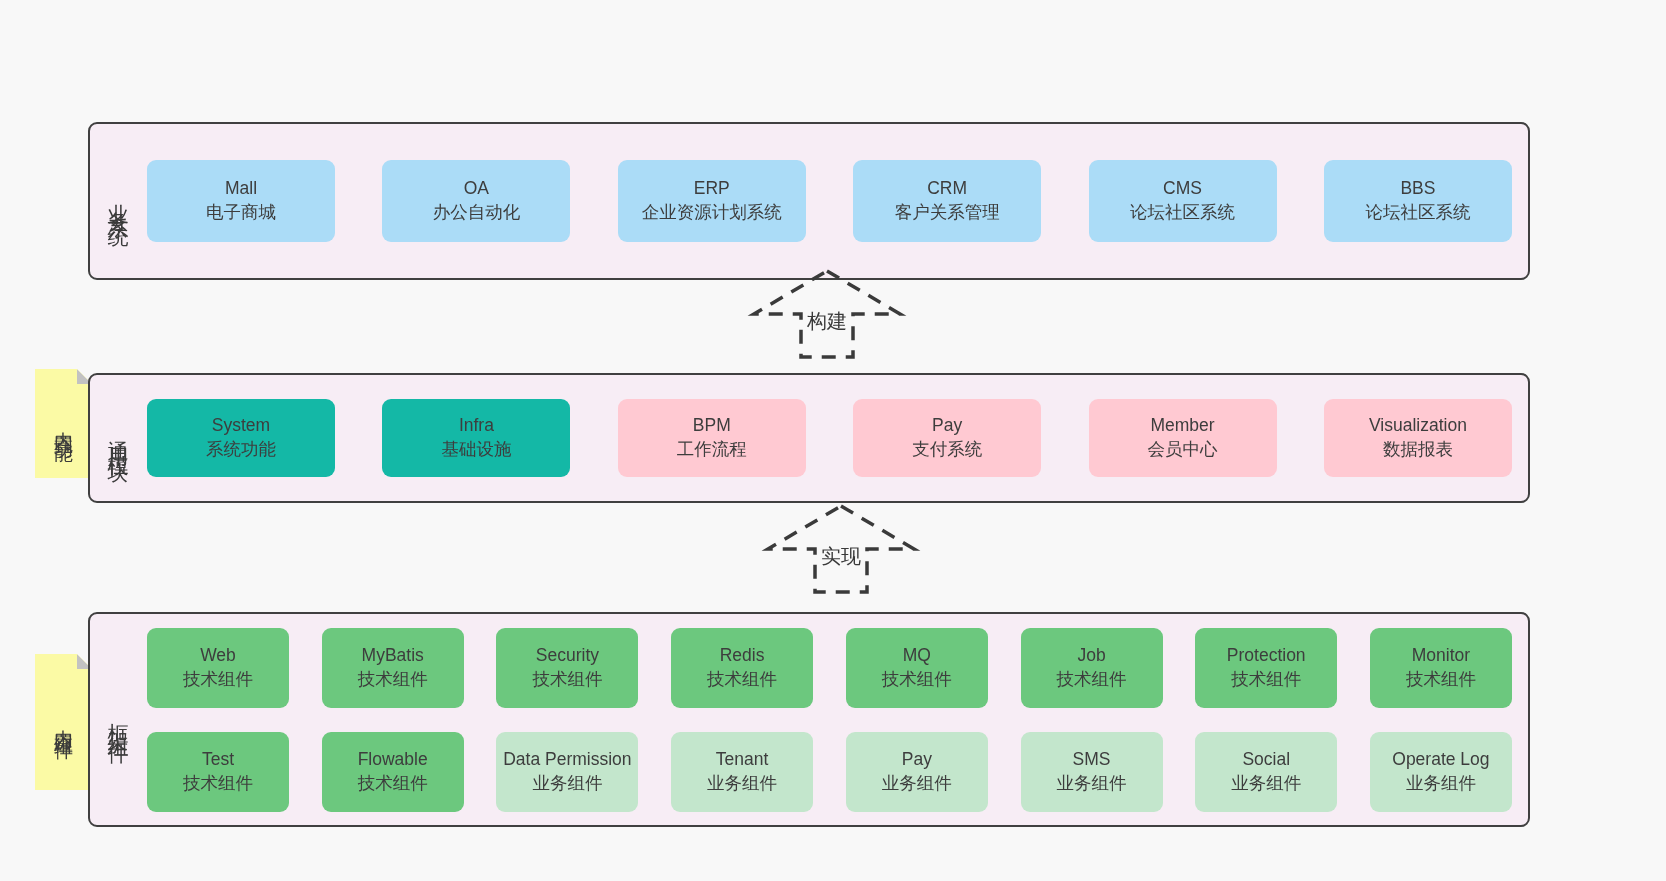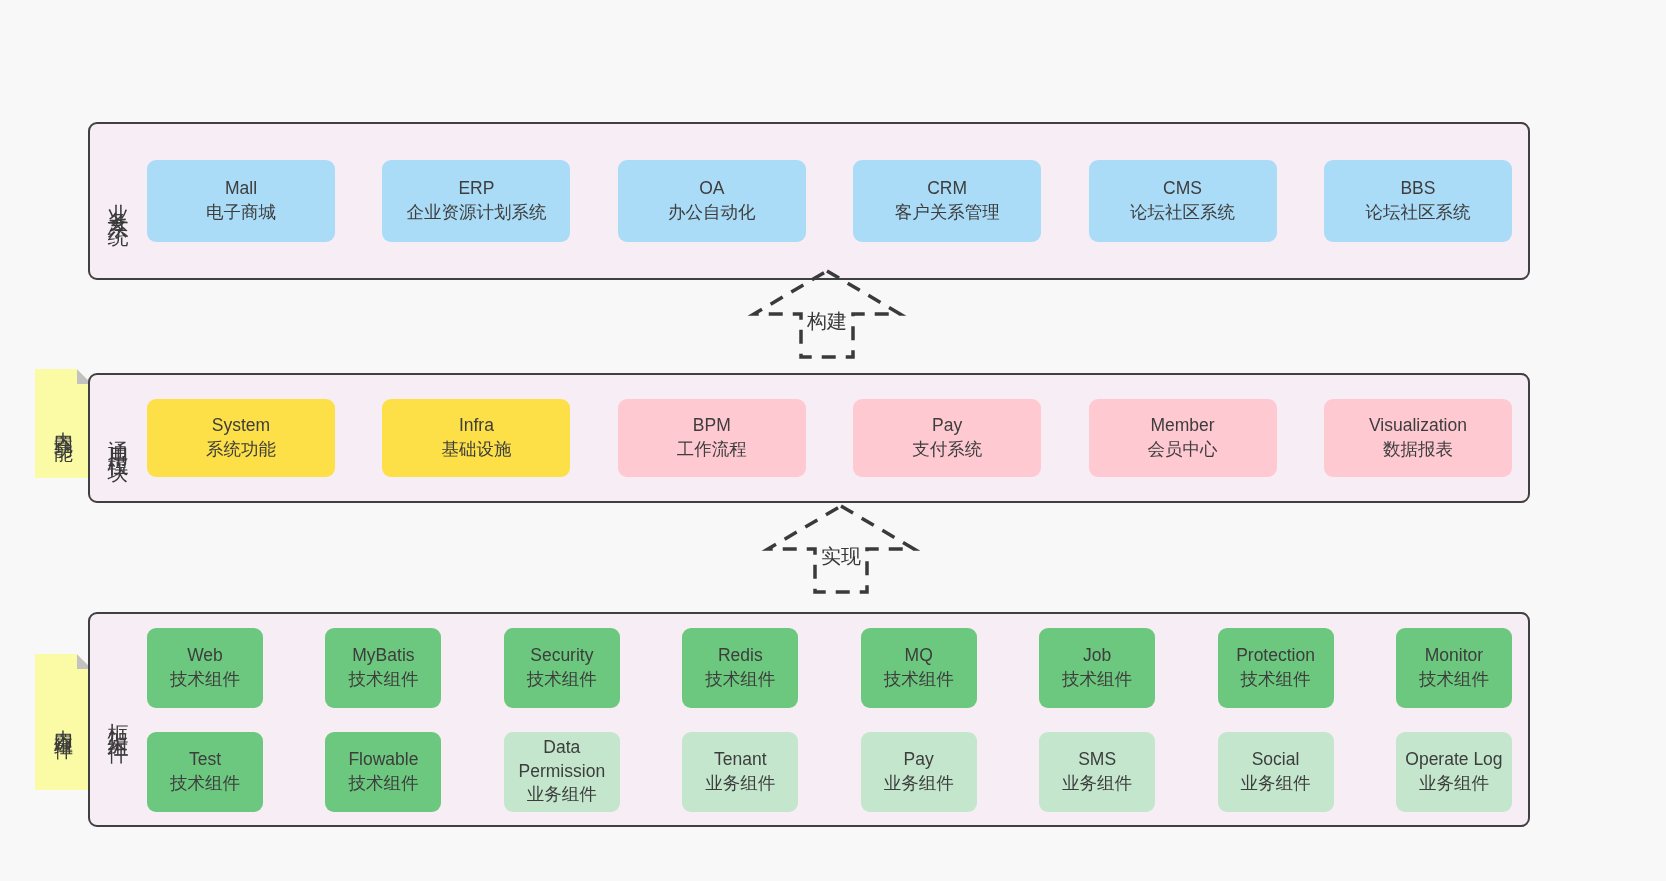--- a/index.html
+++ b/index.html
@@ -21,24 +21,24 @@
 
   .content { position:absolute; left:57px; right:16px; top:0; bottom:0;
              display:flex; flex-direction:column; justify-content:center; gap:24px; }
   .brow { display:flex; justify-content:space-between; }
 
   .box { border-radius:9px; display:flex; flex-direction:column; align-items:center;
          justify-content:center; text-align:center; color:#3d3d3d;
          font-size:17.5px; line-height:1.36; padding:0 6px; }
   #band1 .box { width:188px; height:82px; }
   #band2 .box { width:188px; height:78px; }
-  #band3 .box { width:116px; height:80px; }
+  #band3 .box { width:142px; height:80px; }
 
   .c-blue   { background:#abdcf7; }
-  .c-red    { background:#fde047; }
+  .c-red    { background:#14b8a6; }
   .c-pink   { background:#ffc9d2; }
   .c-green  { background:#6cc87e; }
   .c-lgreen { background:#c3e6cc; }
 
   
   .note { position:absolute; left:35px; width:57px; background:#fbfaa5; z-index:0;
           clip-path: polygon(0 0, calc(100% - 15px) 0, 100% 15px, 100% 100%, 0 100%);
           display:flex; align-items:center; justify-content:center; }
   .note .fold { position:absolute; top:0; right:0; width:15px; height:15px;
                 background:#c2c2c2; clip-path: polygon(0 0, 100% 100%, 0 100%); }
@@ -74,26 +74,26 @@
     <div class="vlabel">
       <span>业务系统</span>
     </div>
     <div class="content">
       <div class="brow">
         <div class="box c-blue">
           <span>Mall</span>
           <span>电子商城</span>
         </div>
         <div class="box c-blue">
+          <span>OA</span>
+          <span>办公自动化</span>
+        </div>
+        <div class="box c-blue">
           <span>ERP</span>
           <span>企业资源计划系统</span>
-        </div>
-        <div class="box c-blue">
-          <span>OA</span>
-          <span>办公自动化</span>
         </div>
         <div class="box c-blue">
           <span>CRM</span>
           <span>客户关系管理</span>
         </div>
         <div class="box c-blue">
           <span>CMS</span>
           <span>论坛社区系统</span>
         </div>
         <div class="box c-blue">

